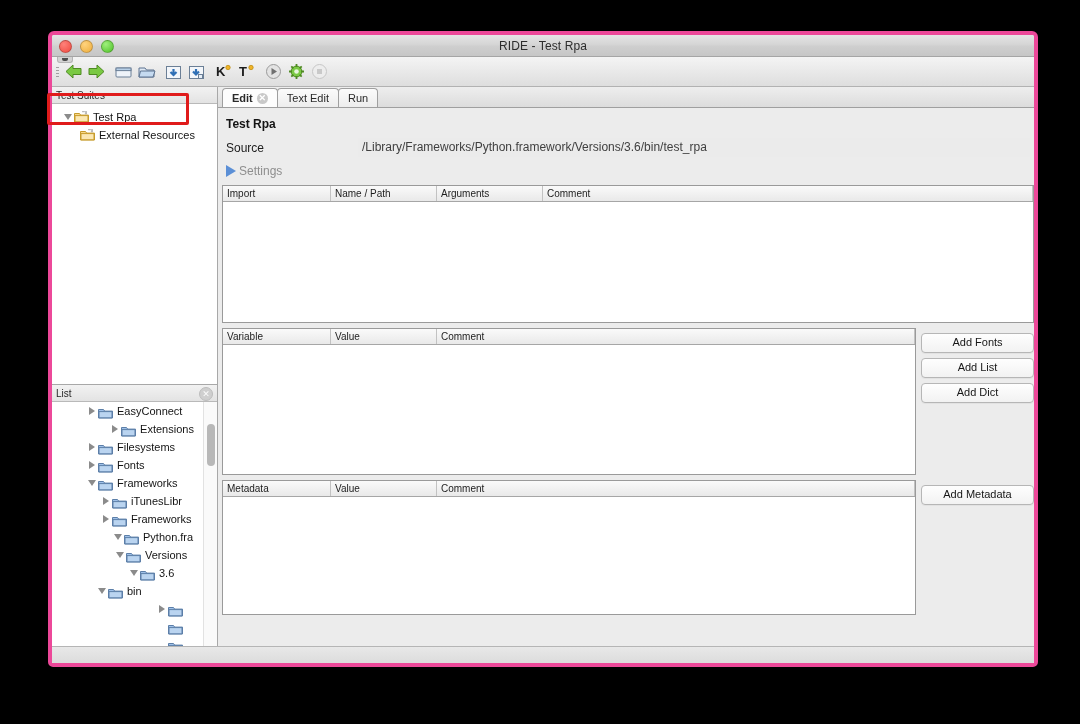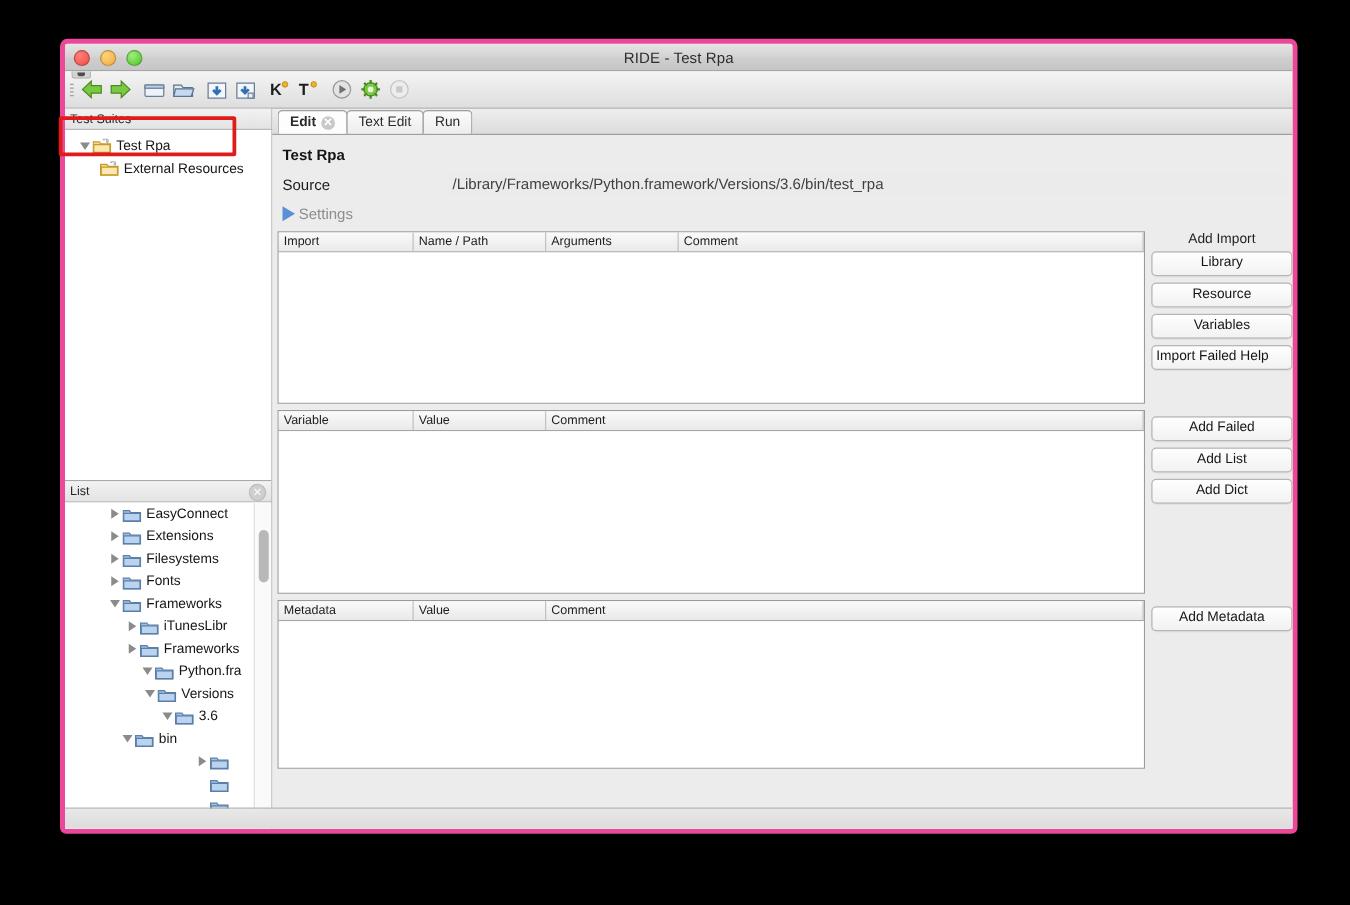--- a/index.html
+++ b/index.html
@@ -339,21 +339,21 @@
           <div class="files-tree">
             <div id="files-list">
                 <div class="trow" style="padding-left: 34px;">
                   <span class="twist right"></span>
                   <span class="folder"><svg width="15" height="12" viewBox="0 0 15 12">
                       <path d="M0.5 2.5 h5 l1.2 1.6 H14.5 V11 H0.5 Z" fill="#9fc0e8" stroke="#5c7fa8"></path>
                       <path d="M1 4.6 H14 v6.2 H1 Z" fill="#bad4f0" stroke="#5c7fa8"></path>
                     </svg></span>
                   <span class="tlabel">EasyConnect</span>
                 </div>
-                <div class="trow" style="padding-left: 34px;">
+                <div class="trow" style="padding-left: 34px; justify-content: center;">
                   <span class="twist right"></span>
                   <span class="folder"><svg width="15" height="12" viewBox="0 0 15 12">
                       <path d="M0.5 2.5 h5 l1.2 1.6 H14.5 V11 H0.5 Z" fill="#9fc0e8" stroke="#5c7fa8"></path>
                       <path d="M1 4.6 H14 v6.2 H1 Z" fill="#bad4f0" stroke="#5c7fa8"></path>
                     </svg></span>
                   <span class="tlabel">Extensions</span>
                 </div>
                 <div class="trow" style="padding-left: 34px;">
                   <span class="twist right"></span>
                   <span class="folder"><svg width="15" height="12" viewBox="0 0 15 12">
@@ -495,45 +495,36 @@
               <div class="grid" style="height:136px">
                 <div class="grid-head" id="import-head">
                     <div class="gh" style="width: 108px;">Import</div>
                     <div class="gh" style="width: 106px;">Name / Path</div>
                     <div class="gh" style="width: 106px;">Arguments</div>
                     <div class="gh" style="width: auto; flex: 1 1 0%;">Comment</div>
                   </div>
                 <div class="grid-body" style="flex:1"></div>
               </div>
             </div>
-            <div class="btncol">
-              <div class="btncol-title">Add Import</div>
-              <div id="import-btns">
-                  <div class="btn">Library</div>
-                  <div class="btn">Resource</div>
-                  <div class="btn">Variables</div>
-                  <div class="btn truncated">Import Failed Help</div>
-                </div>
-            </div>
           </div>
 
           <div style="display:flex;align-items:flex-start;margin-top:5px;">
             <div class="grid-wrap" style="flex:1;min-width:0;">
               <div class="grid" style="height:145px">
                 <div class="grid-head" id="variable-head">
                     <div class="gh" style="width: 108px;">Variable</div>
                     <div class="gh" style="width: 106px;">Value</div>
                     <div class="gh" style="width: auto; flex: 1 1 0%;">Comment</div>
                   </div>
                 <div class="grid-body" style="flex:1"></div>
               </div>
             </div>
             <div class="btncol" style="padding-top: 5px;">
               <div id="variable-btns">
-                  <div class="btn">Add Failed</div>
+                  <div class="btn">Add Fonts</div>
                   <div class="btn">Add List</div>
                   <div class="btn">Add Dict</div>
                 </div>
             </div>
           </div>
 
           <div style="display:flex;align-items:flex-start;margin-top:5px;">
             <div class="grid-wrap" style="flex:1;min-width:0;">
               <div class="grid" style="height:133px">
                 <div class="grid-head" id="metadata-head">

